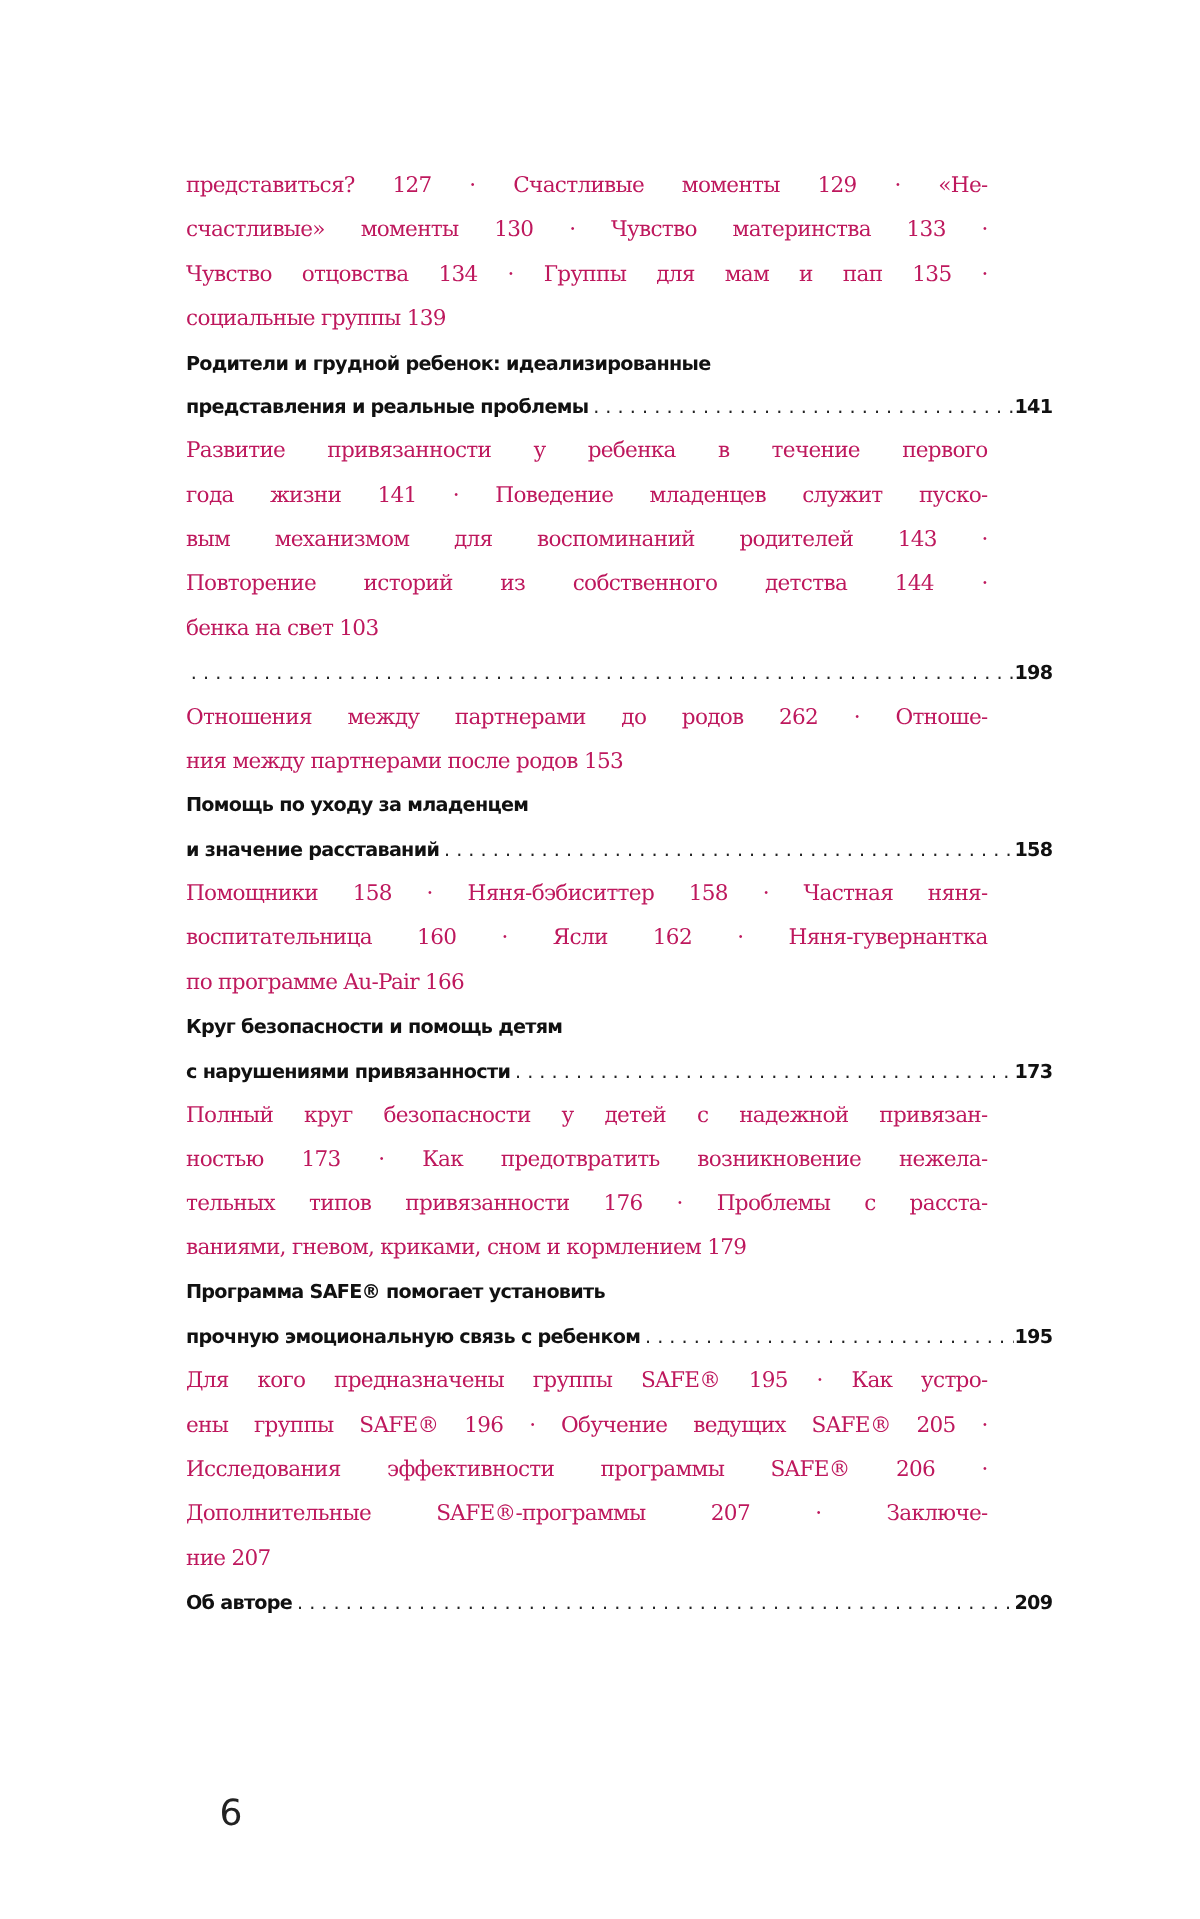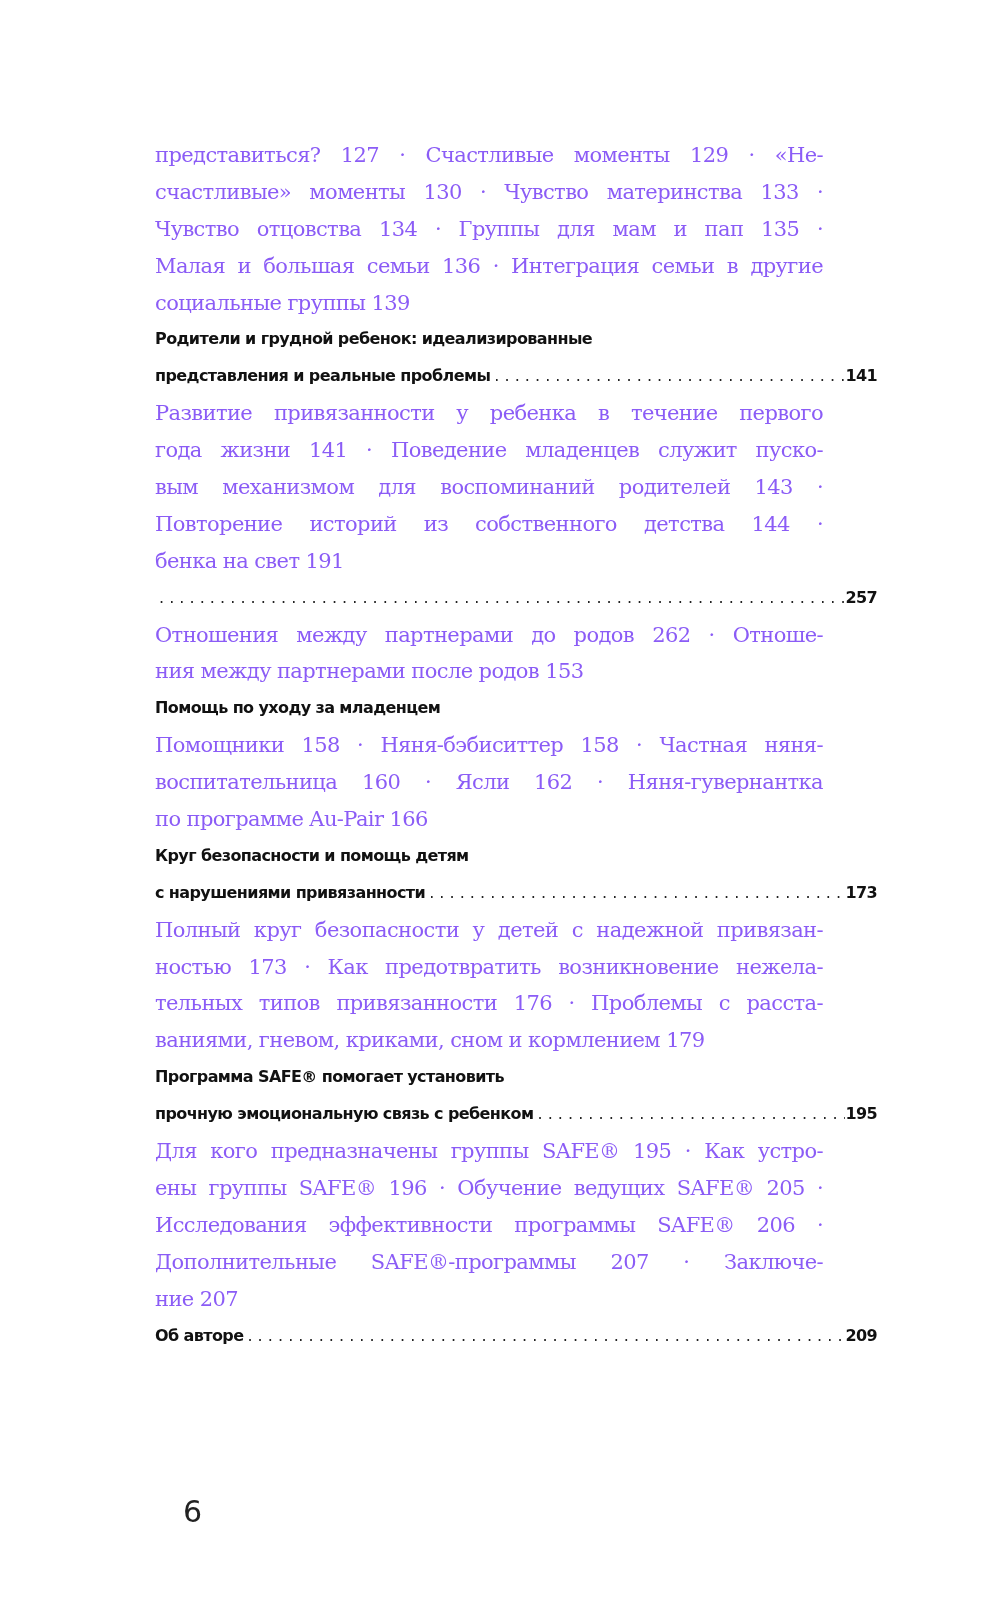--- a/index.html
+++ b/index.html
@@ -1,57 +1,61 @@
 <!DOCTYPE html>
 <html><head>
 <meta charset="utf-8">
 <style>
   html, body { margin: 0; padding: 0; background: #ffffff; }
   body { width: 1000px; height: 1599px; position: relative; overflow: hidden; }
   .page { position: absolute; left: 155px; top: 137px; width: 722px; }
   .line { height: 36.9px; line-height: 36.9px; white-space: nowrap; overflow: hidden; }
-  .body-line { font-family: "DejaVu Serif", "Liberation Serif", serif; font-size: 21px; color: #8b5cf6; letter-spacing: -0.6px; width: 668px; text-align: justify; text-align-last: justify; }
+  .body-line { font-family: "DejaVu Serif", "Liberation Serif", serif; font-size: 18px; color: #be185d; letter-spacing: -0.6px; width: 668px; text-align: justify; text-align-last: justify; }
   .body-line.last { text-align-last: left; }
   .head-line { font-family: "DejaVu Sans", "Liberation Sans", sans-serif; font-size: 16px; font-weight: bold; color: #111111; letter-spacing: -0.6px; display: flex; align-items: baseline; }
   .head-line .title { flex: 0 0 auto; }
   .head-line .leader { flex: 1 1 auto; overflow: hidden; color: #222; letter-spacing: 4.2px; font-weight: normal; padding: 0 4px; }
   .head-line .leader::before { content: ". . . . . . . . . . . . . . . . . . . . . . . . . . . . . . . . . . . . . . . . . . . . . . . . . . . . . . . . . . . . . . . . . . . . . . . . . . ."; letter-spacing: 0; }
   .head-line .pg { flex: 0 0 auto; font-family: "DejaVu Sans", "Liberation Sans", sans-serif; }
   .folio { position: absolute; left: 183px; top: 1494px; font-family: "DejaVu Sans", "Liberation Sans", sans-serif; font-size: 30px; color: #222; }
 </style>
 </head>
 <body>
 
 <div class="page" id="toc">
     <div class="line body-line">представиться? 127 · Счастливые моменты 129 · «Не-</div>
     <div class="line body-line">счастливые» моменты 130 · Чувство материнства 133 ·</div>
     <div class="line body-line">Чувство отцовства 134 · Группы для мам и пап 135 ·</div>
-    <div class="line body-line">Малая и большая семьи 136 · Интеграция семьи в другие</div>
     <div class="line body-line last">социальные группы 139</div>
     <div class="line head-line">
       <span class="title">Родители и грудной ребенок: идеализированные</span>
     </div>
     <div class="line head-line">
       <span class="title">представления и реальные проблемы</span>
       <span class="leader"></span>
       <span class="pg">141</span>
     </div>
     <div class="line body-line">Развитие привязанности у ребенка в течение первого</div>
     <div class="line body-line">года жизни 141 · Поведение младенцев служит пуско-</div>
     <div class="line body-line">вым механизмом для воспоминаний родителей 143 ·</div>
     <div class="line body-line">Повторение историй из собственного детства 144 ·</div>
-    <div class="line body-line last">бенка на свет 191</div>
+    <div class="line body-line last">бенка на свет 103</div>
     <div class="line head-line">
       <span class="leader"></span>
-      <span class="pg">257</span>
+      <span class="pg">198</span>
     </div>
     <div class="line body-line">Отношения между партнерами до родов 262 · Отноше-</div>
     <div class="line body-line last">ния между партнерами после родов 153</div>
     <div class="line head-line">
       <span class="title">Помощь по уходу за младенцем</span>
+    </div>
+    <div class="line head-line">
+      <span class="title">и значение расставаний</span>
+      <span class="leader"></span>
+      <span class="pg">158</span>
     </div>
     <div class="line body-line">Помощники 158 · Няня-бэбиситтер 158 · Частная няня-</div>
     <div class="line body-line">воспитательница 160 · Ясли 162 · Няня-гувернантка</div>
     <div class="line body-line last">по программе Au-Pair 166</div>
     <div class="line head-line">
       <span class="title">Круг безопасности и помощь детям</span>
     </div>
     <div class="line head-line">
       <span class="title">с нарушениями привязанности</span>
       <span class="leader"></span>

